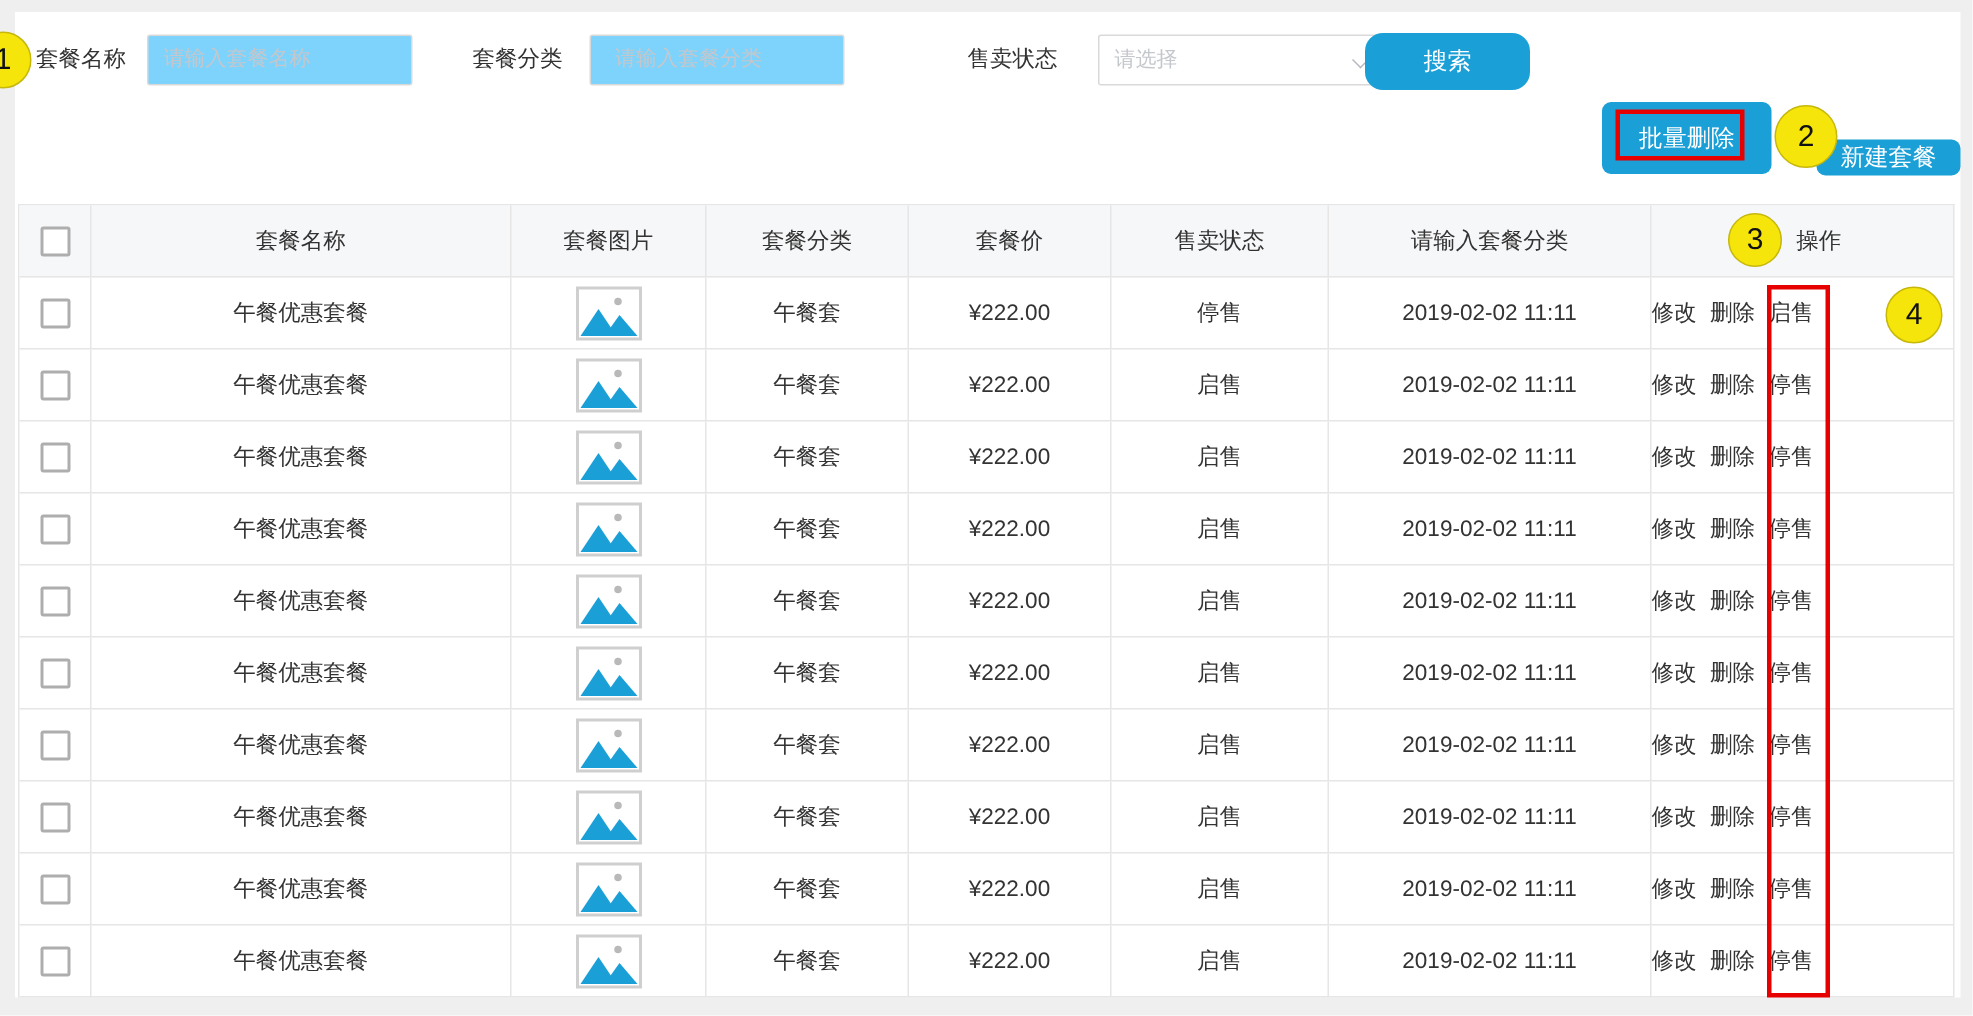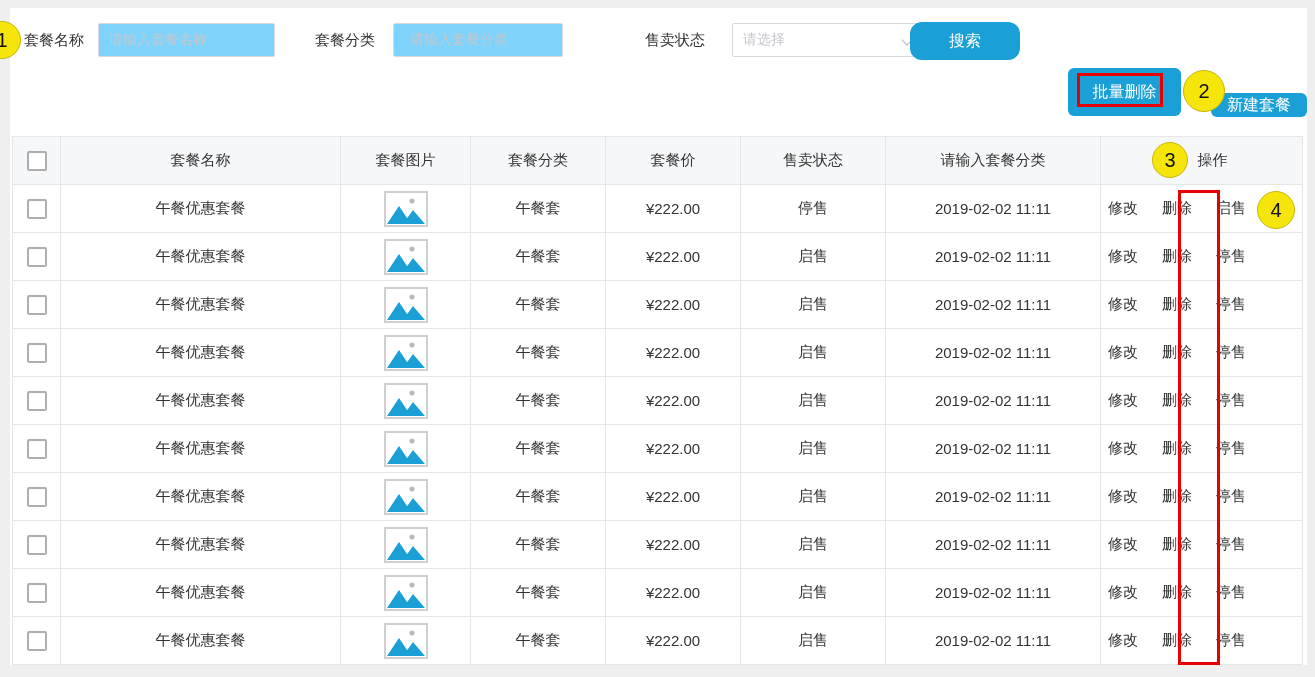--- a/index.html
+++ b/index.html
@@ -62,21 +62,21 @@
     grid-template-columns:48px 280px 130px 135px 135px 145px 215px 1fr;
     height:48px;border-bottom:1px solid #e6e6e6;
   }
   .t-row.head{background:#f6f7f9;}
   .cell{
     display:flex;align-items:center;justify-content:center;
     font-size:15px;color:#333;border-right:1px solid #e6e6e6;
     overflow:hidden;white-space:nowrap;
   }
   .cell:last-child{border-right:none;}
-  .cell.ops{justify-content:center;padding-right:49px;gap:24px;}
+  .cell.ops{justify-content:flex-start;padding-right:49px;gap:9px;}
   .cell.ops-head{padding-left:22px;}
   .action-link{cursor:pointer;color:#333;}
   .checkbox{
     width:20px;height:20px;border:2px solid #aeaeae;border-radius:2px;
     background:#fff;cursor:pointer;
   }
   .img-box{
     width:44px;height:36px;border:2px solid #cfcfcf;background:#fff;
     display:flex;align-items:flex-end;justify-content:center;overflow:hidden;
   }

